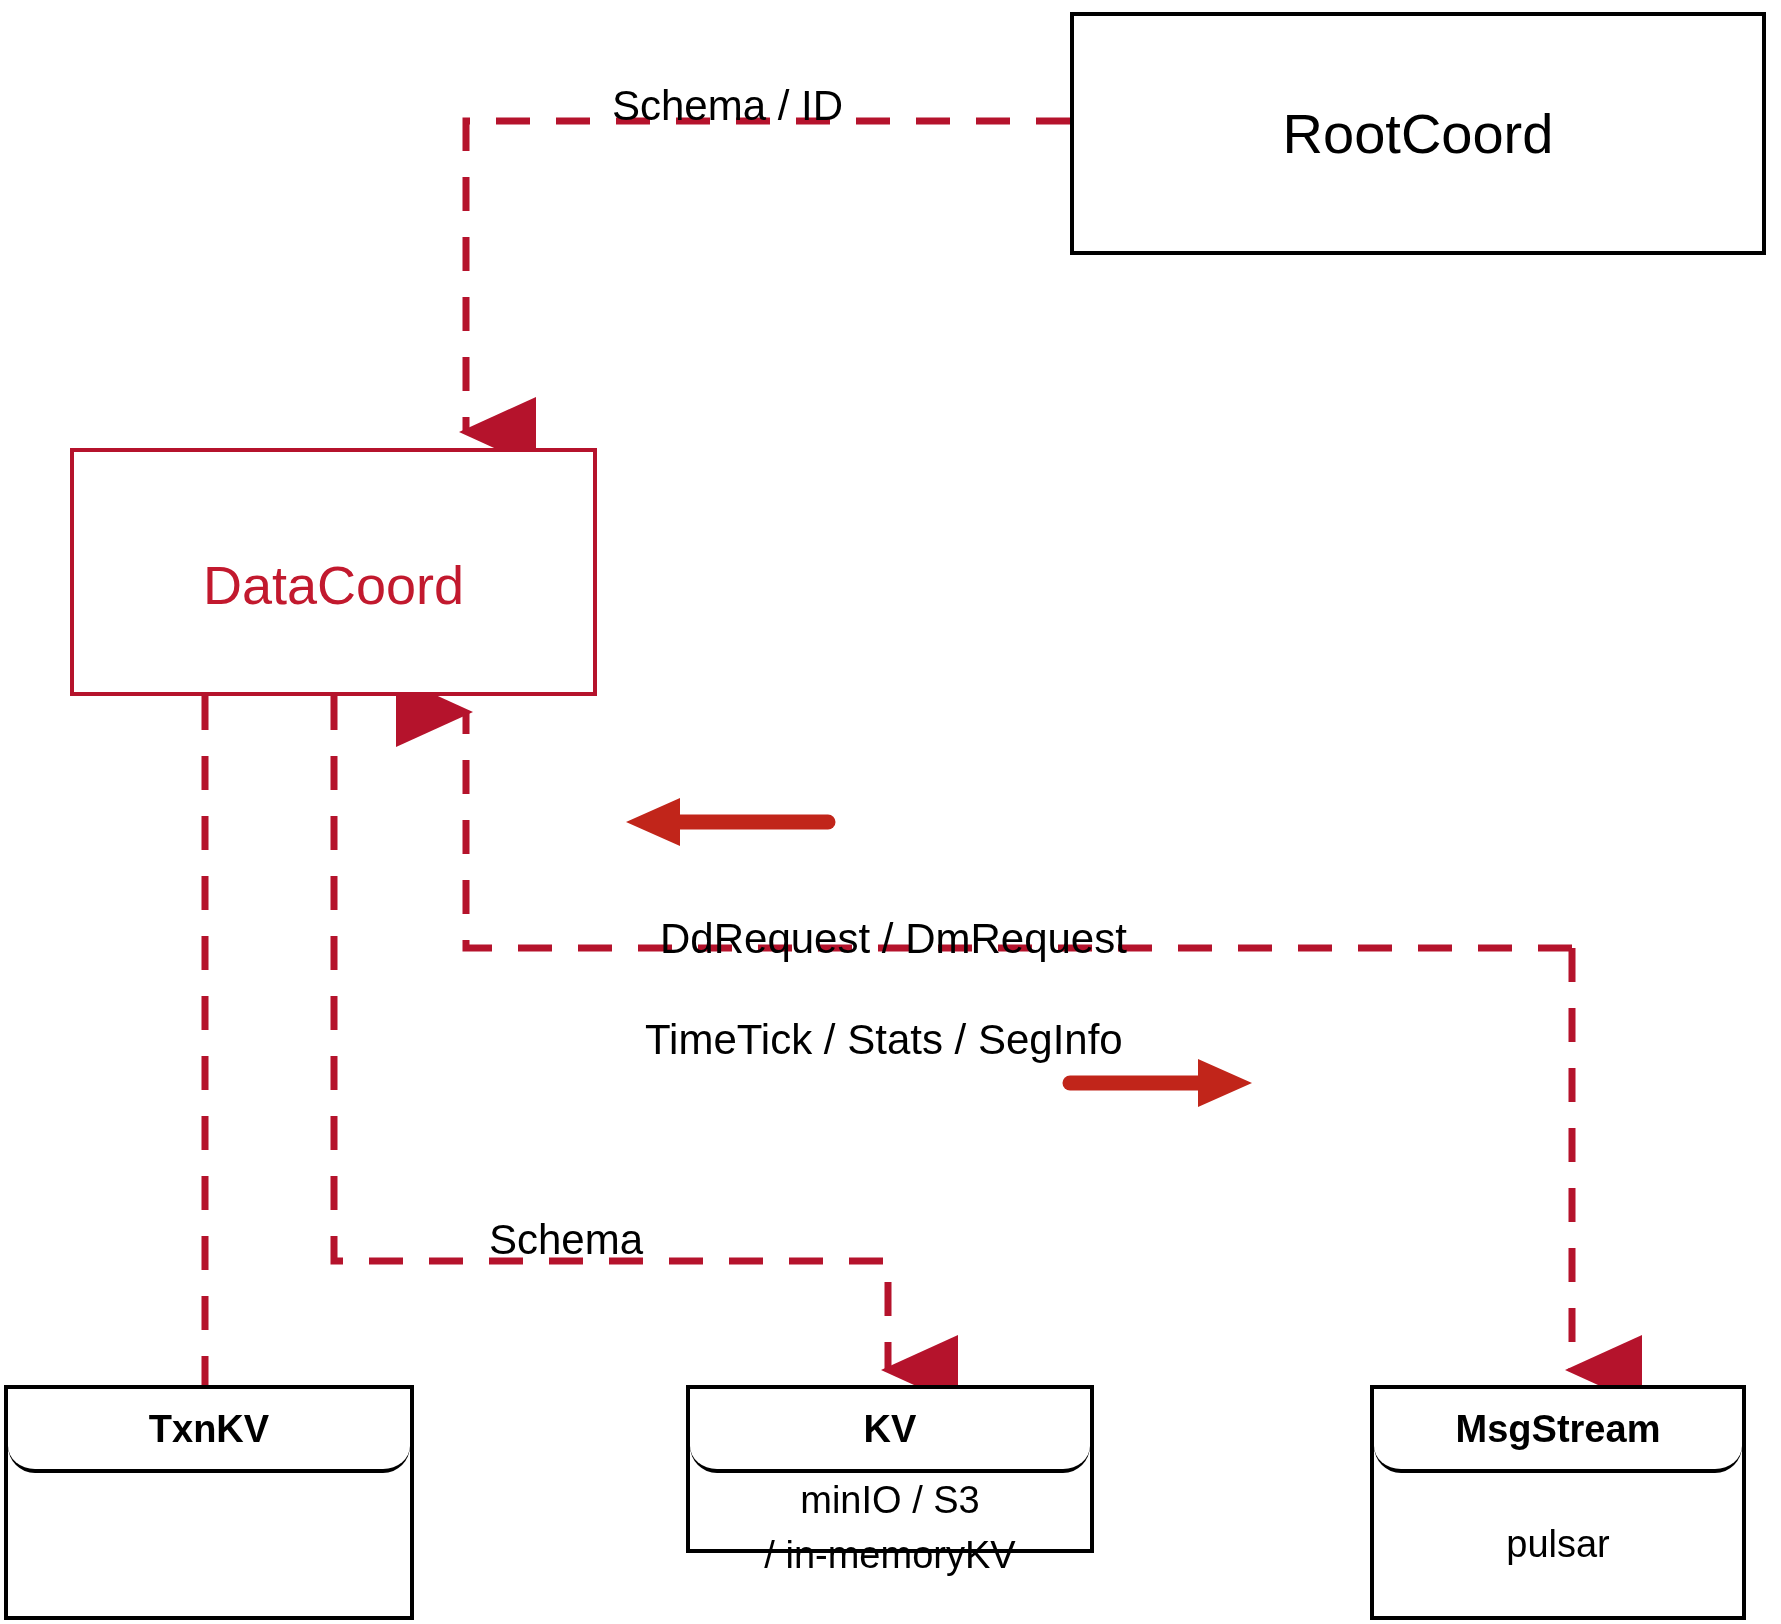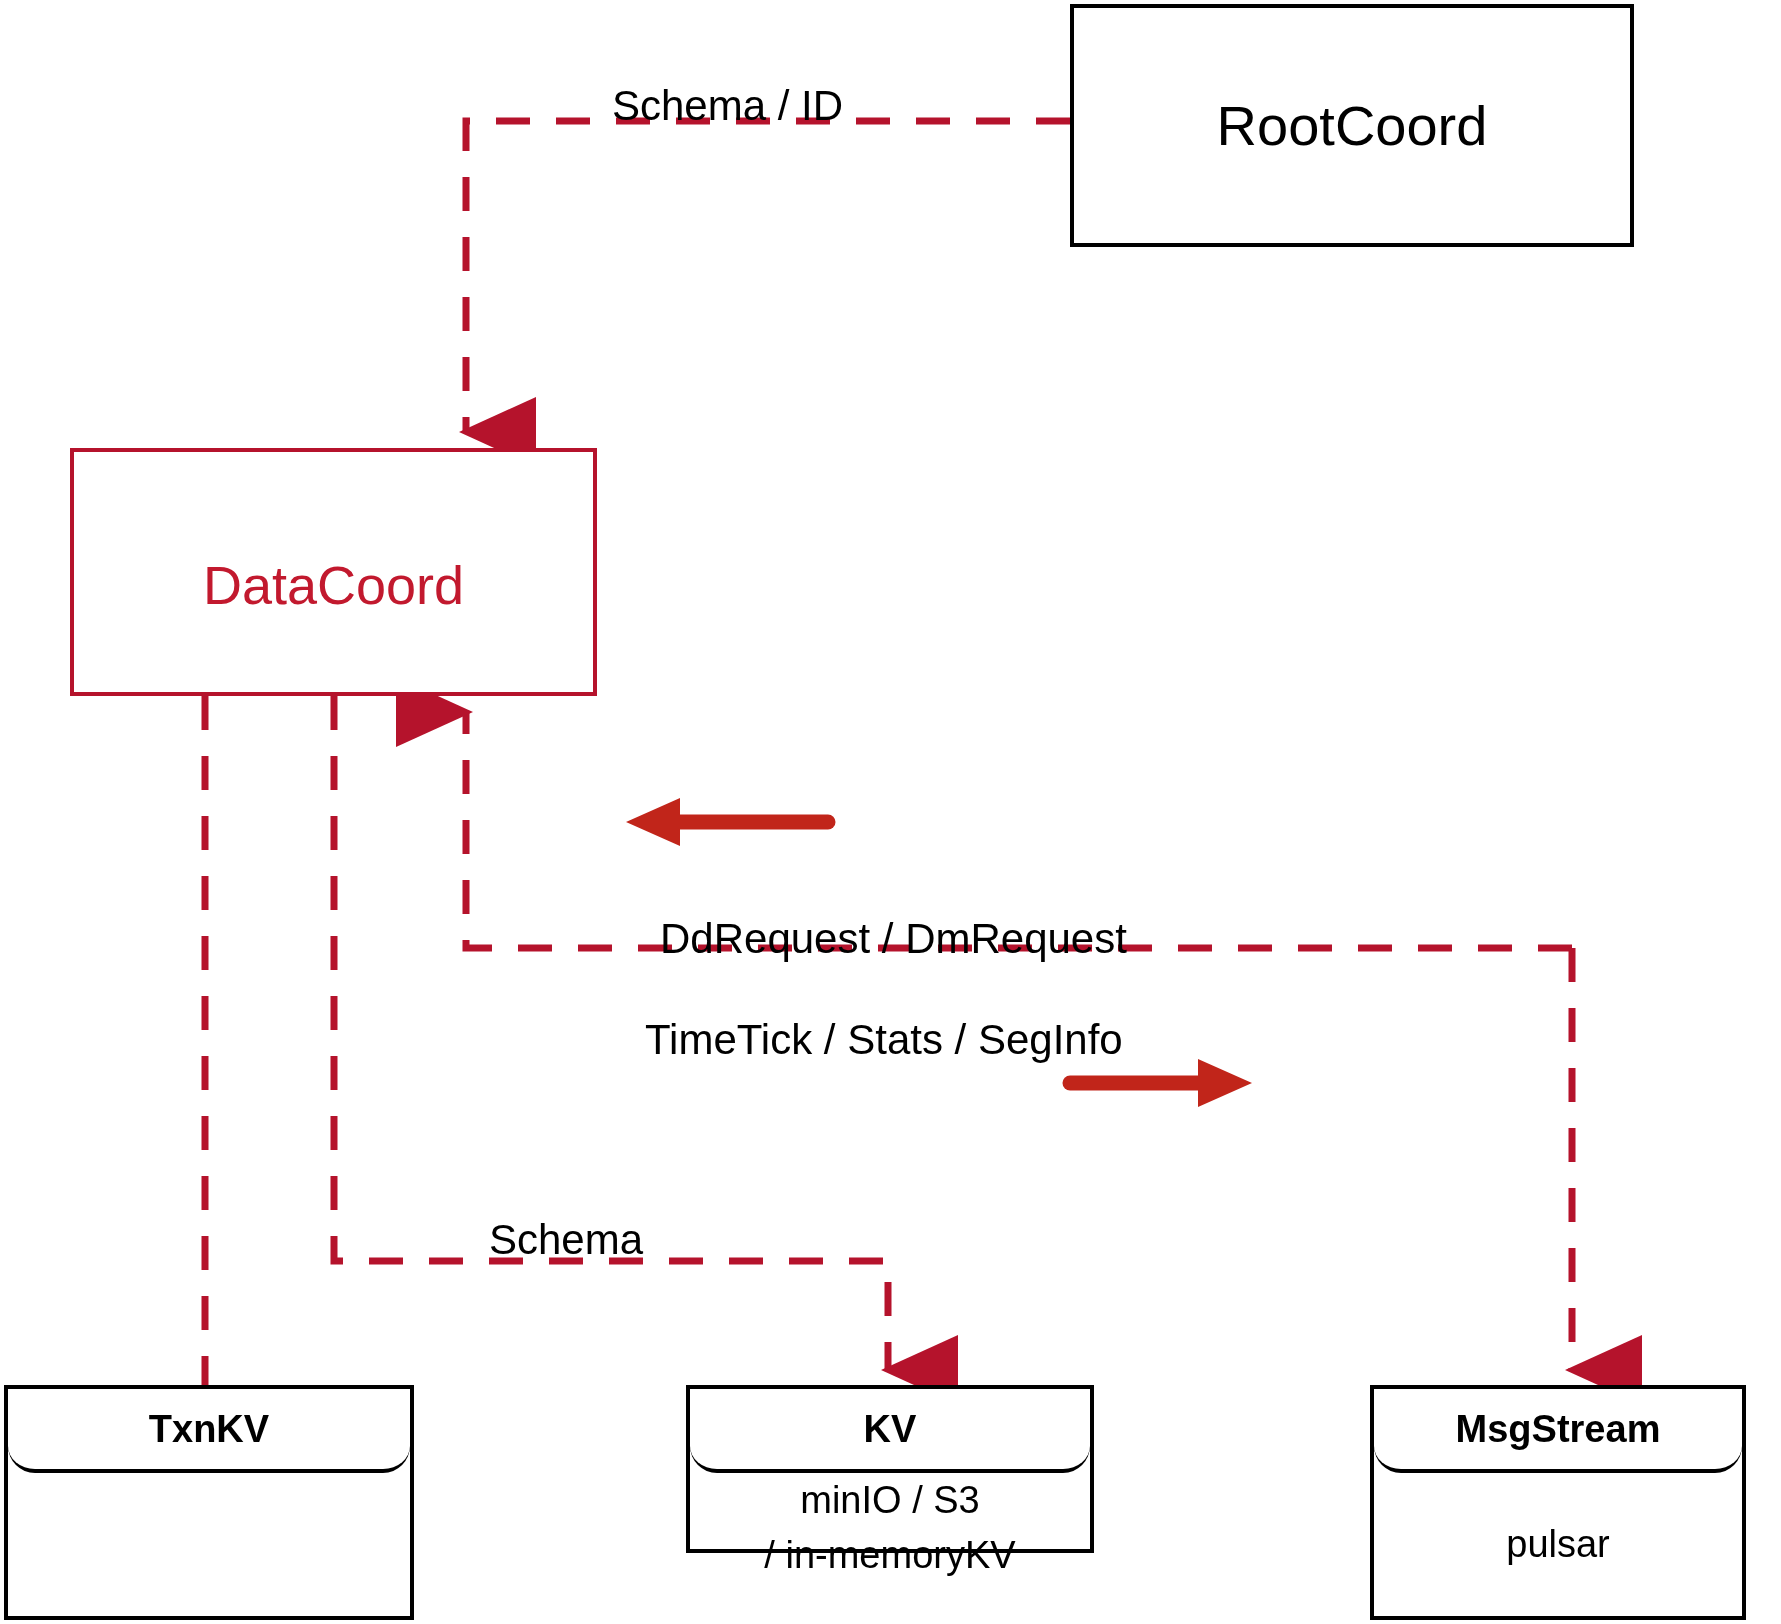--- a/index.html
+++ b/index.html
@@ -133,21 +133,21 @@
   </svg>
 
   <div class="edge-label" style="left:612px; top:36px;">Schema / ID</div>
 
   <div class="edge-label" style="left:660px; top:869px;">DdRequest / DmRequest</div>
 
   <div class="edge-label" style="left:645px; top:970px;">TimeTick / Stats / SegInfo</div>
 
   <div class="edge-label" style="left:489px; top:1170px;">Schema</div>
 
-  <div class="node node-plain" style="left:1070px; top:4px; width:564px; height:243px;">
+  <div class="node node-plain" style="left:1070px; top:12px; width:696px; height:243px;">
     <span class="node-title">RootCoord</span>
   </div>
 
   <div class="node node-red" style="left:70px; top:448px; width:527px; height:248px;">
     <span class="node-title">DataCoord</span>
   </div>
 
   <div class="node node-split" style="left:4px; top:1385px; width:410px; height:235px;">
     <div class="split-head">TxnKV</div>
   </div>

